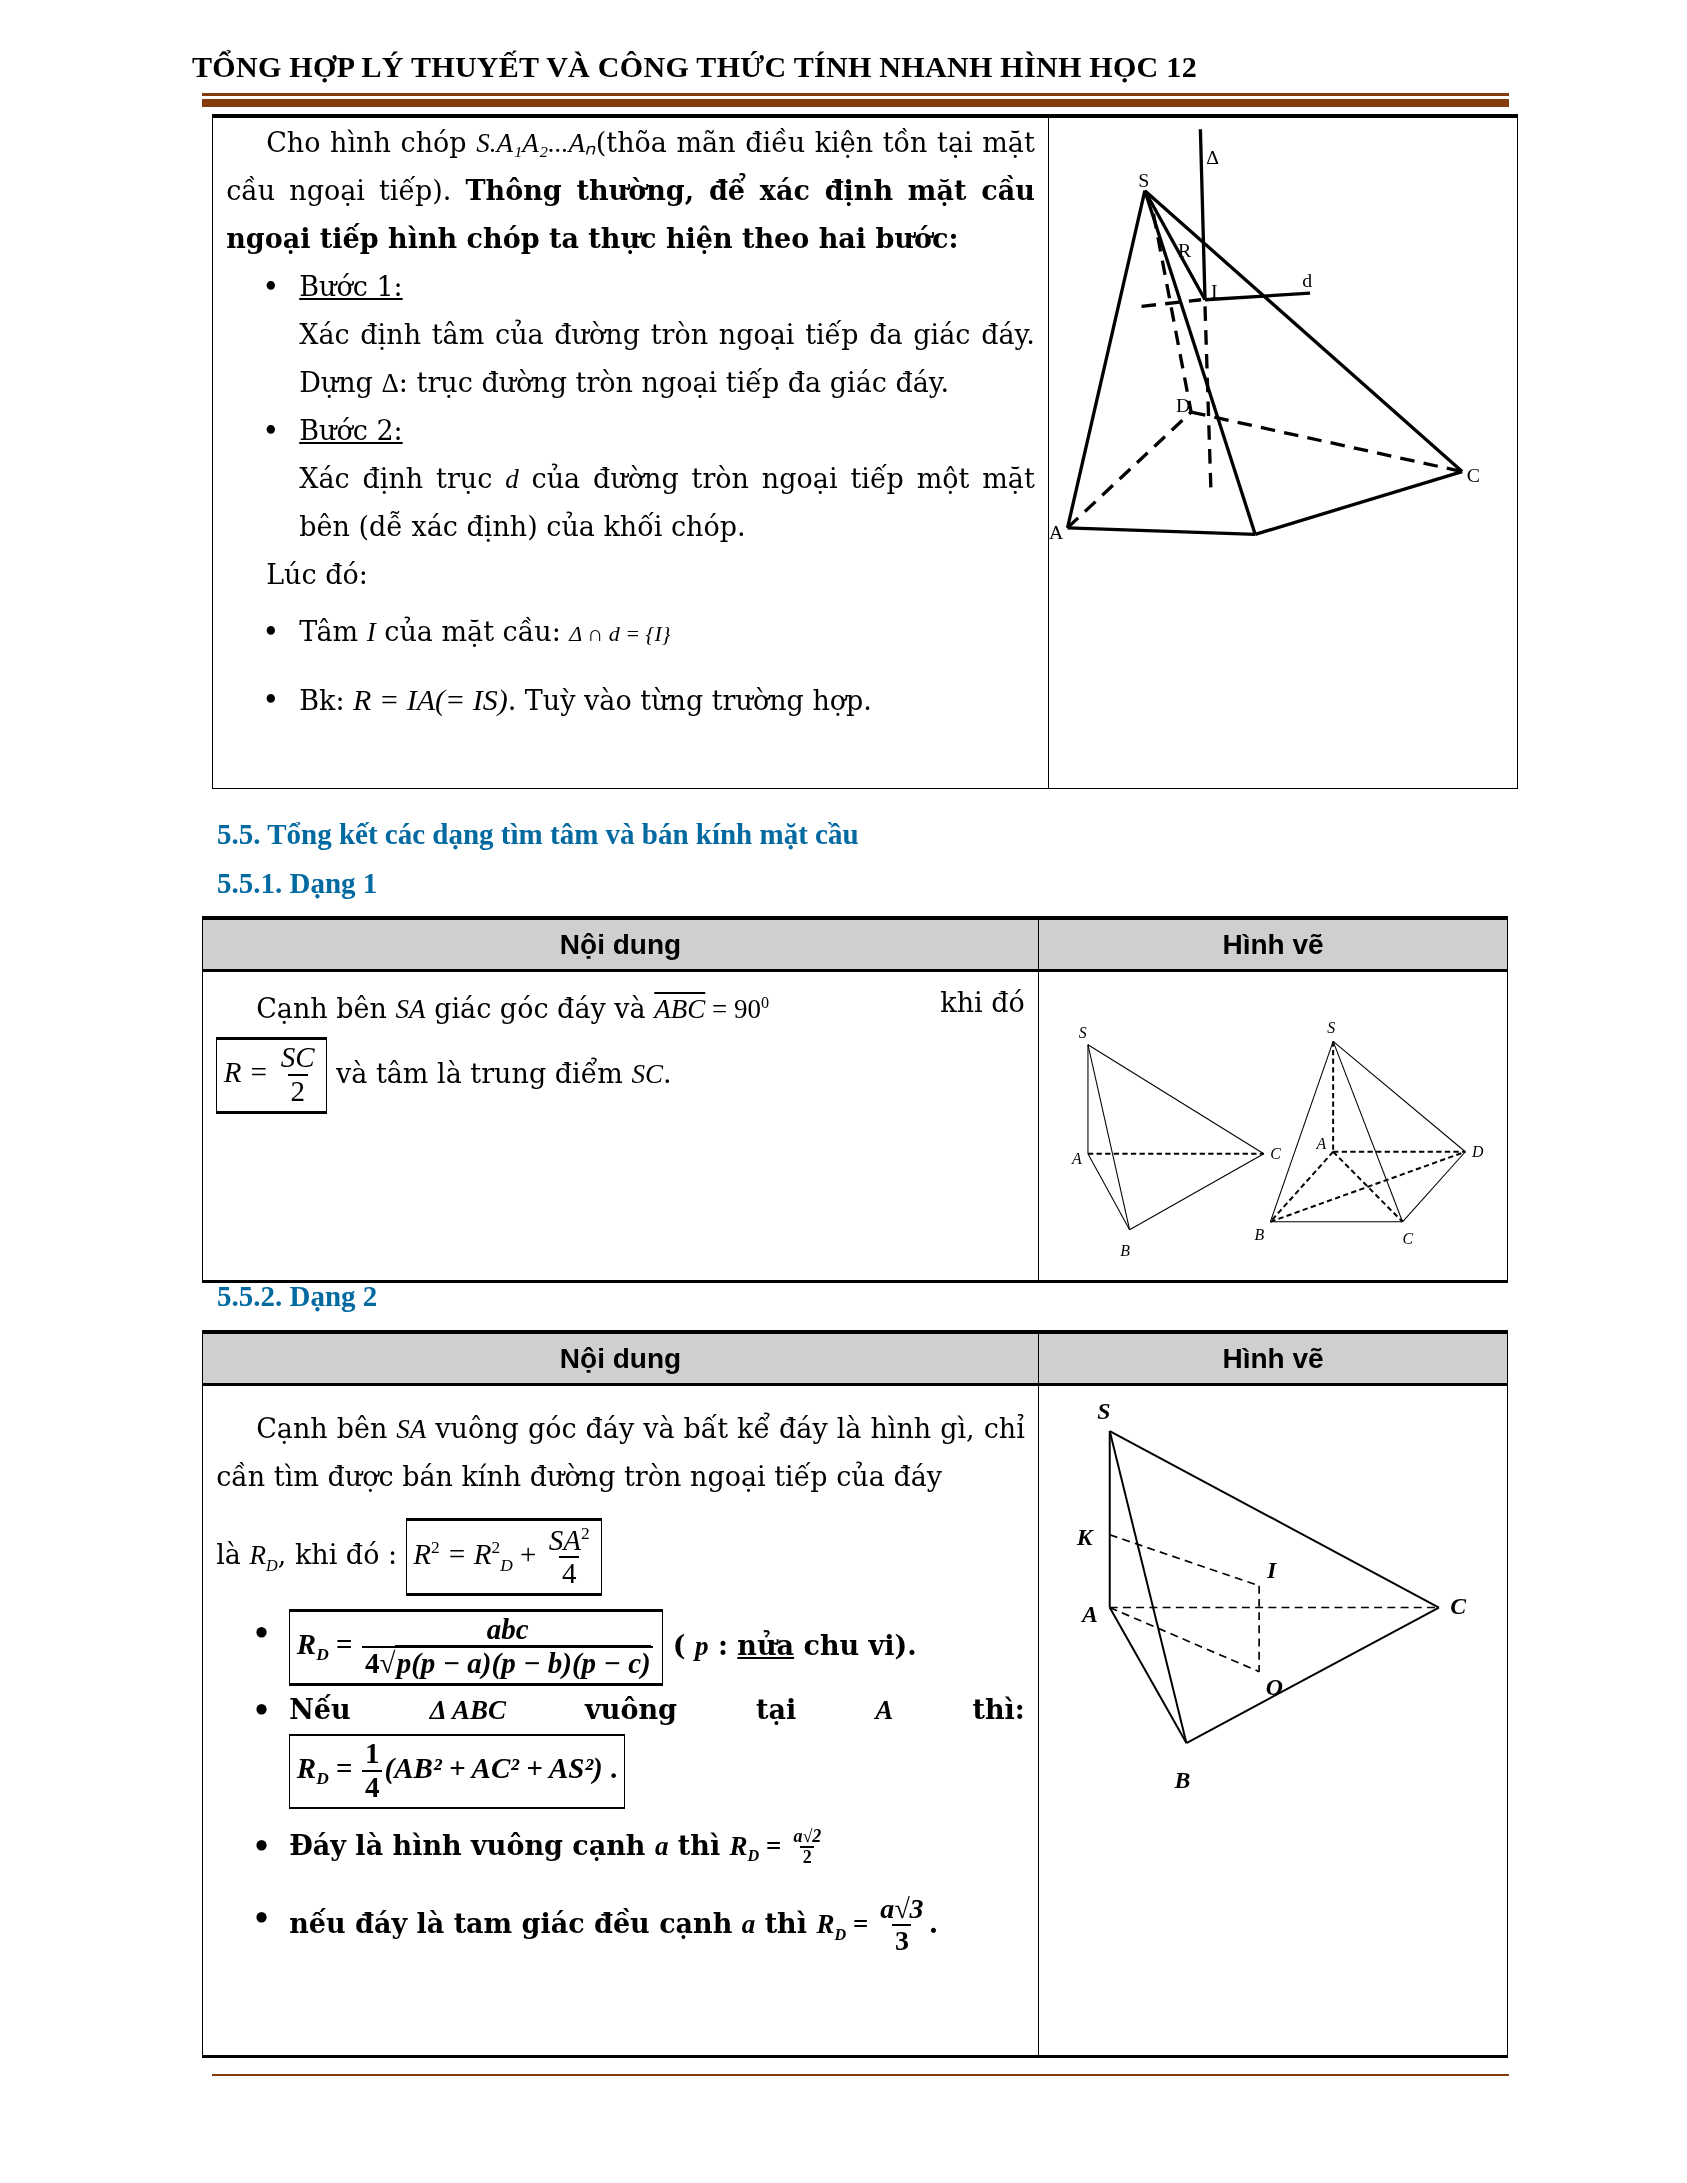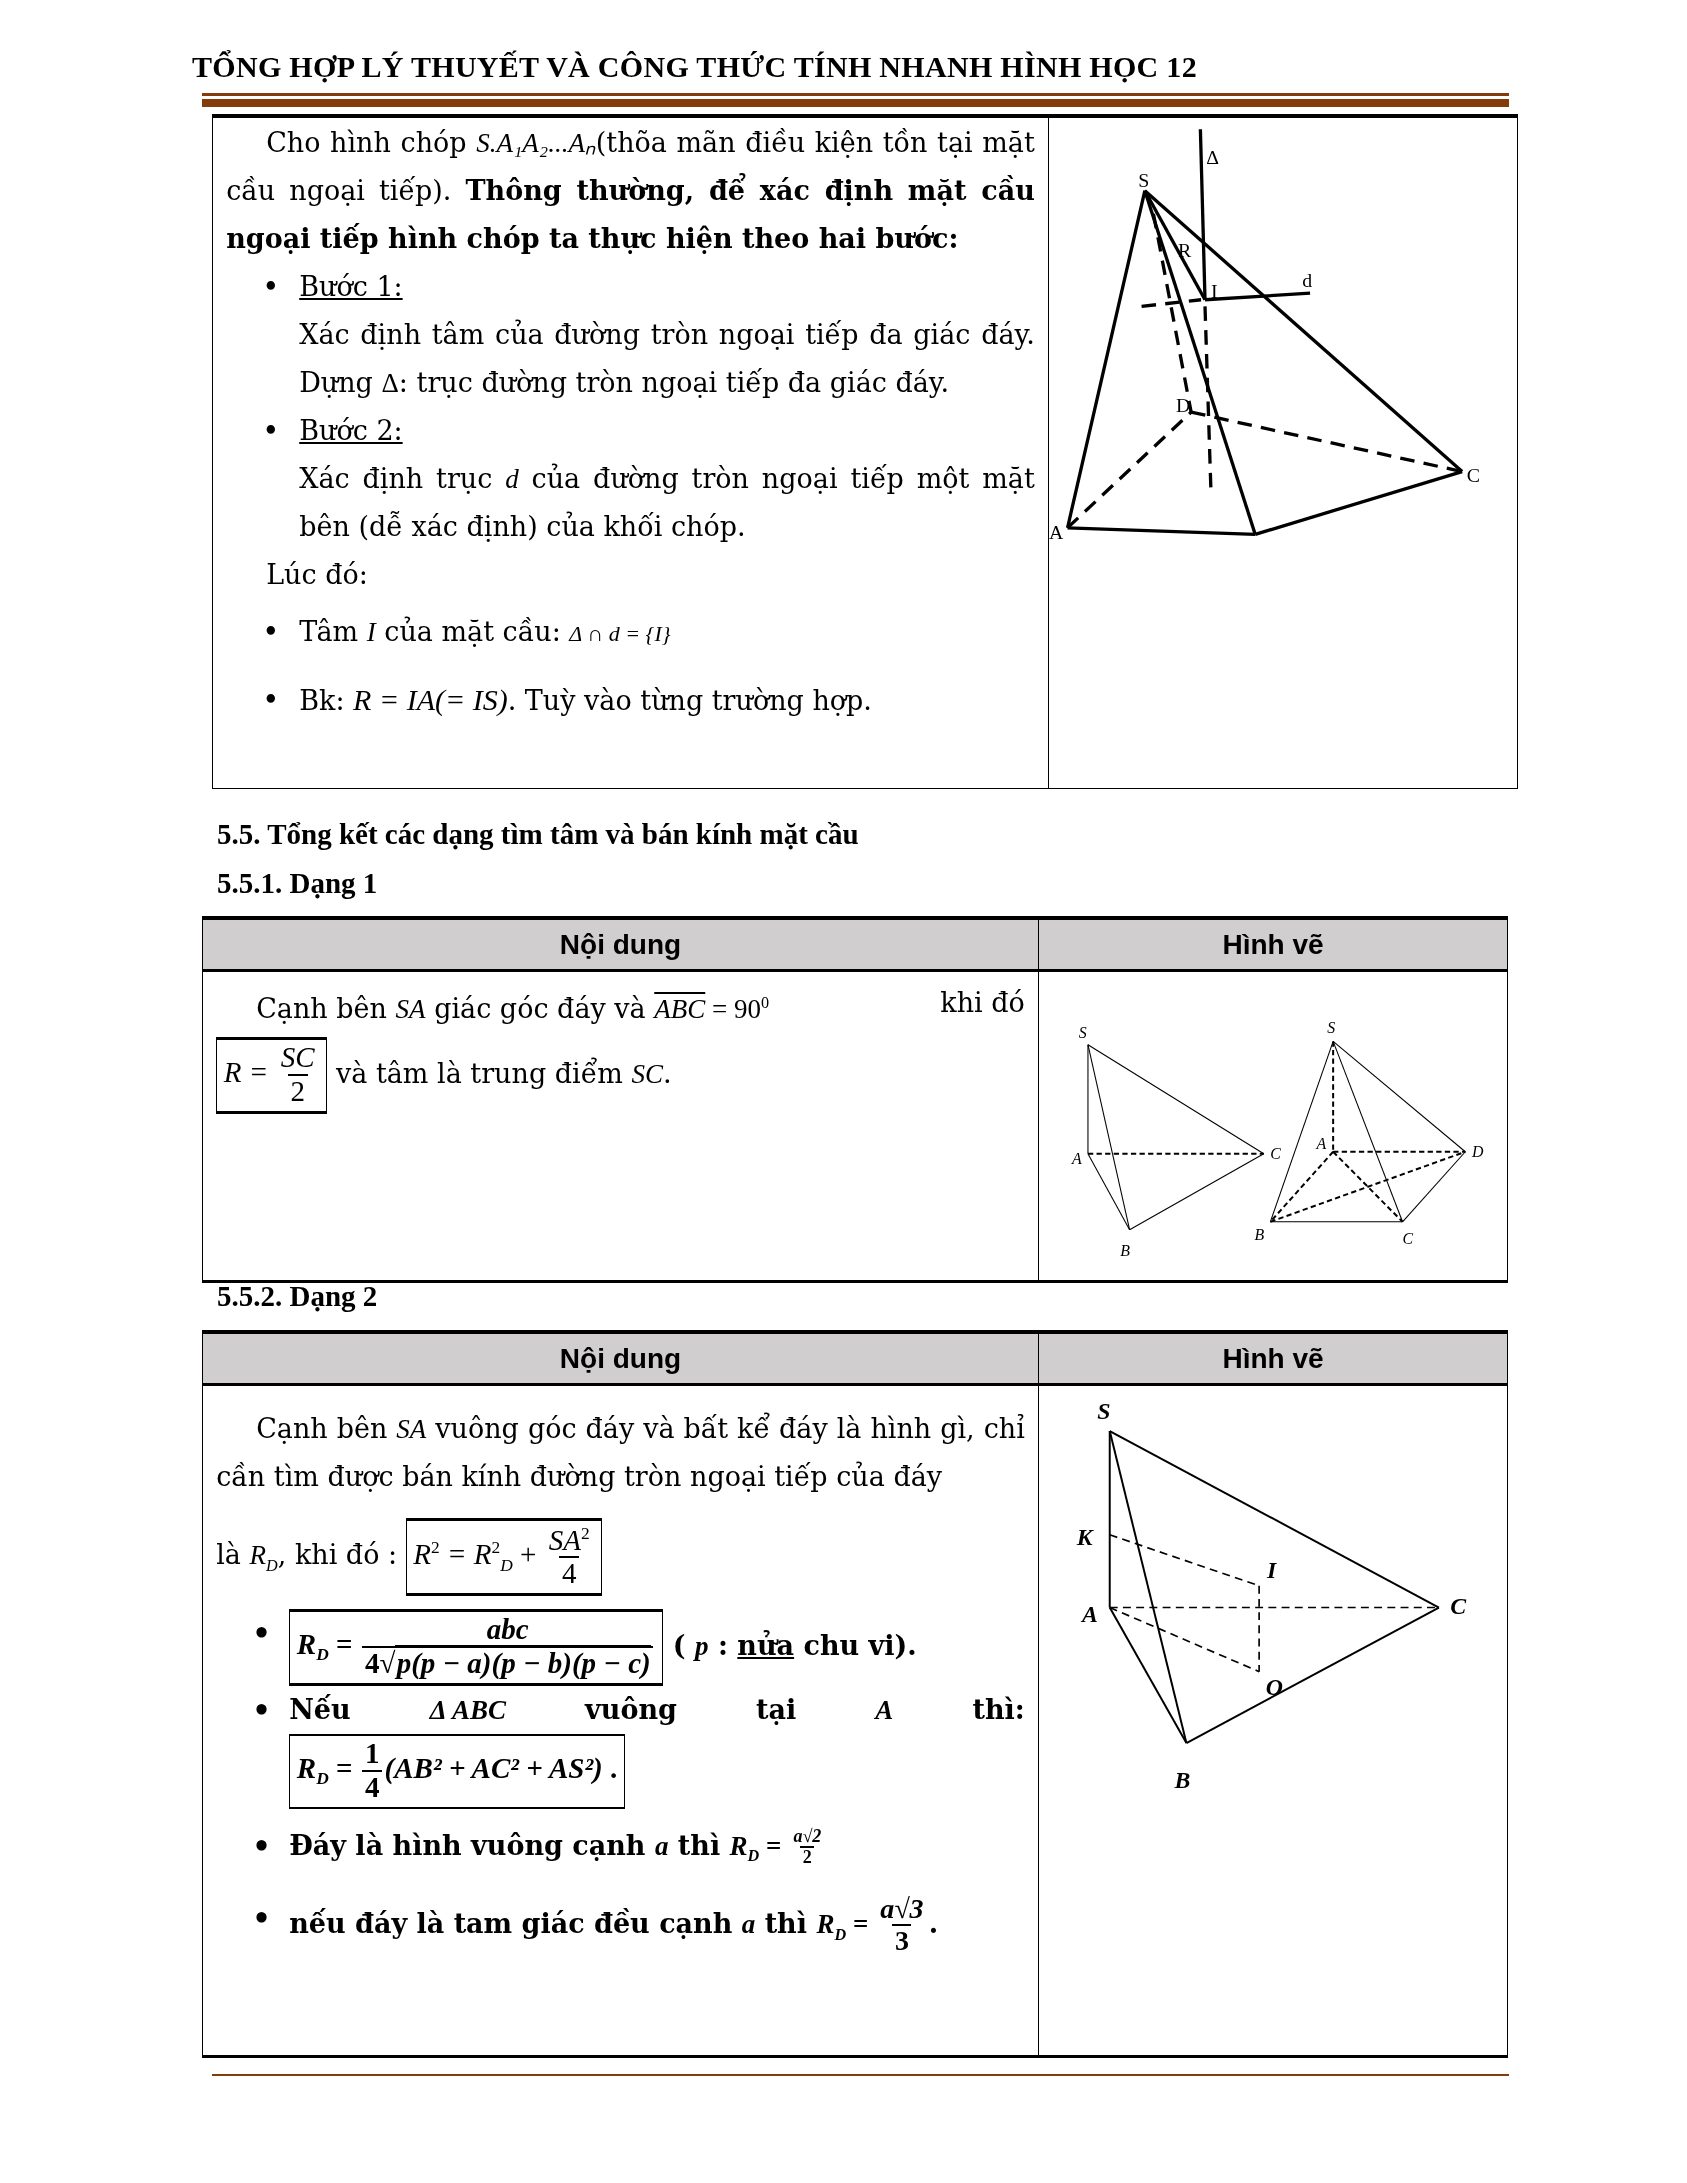--- a/index.html
+++ b/index.html
@@ -22,21 +22,21 @@
   .ind { text-indent:40px; }
   .b { font-weight:bold; }
   .u { text-decoration:underline; }
   .m { font-family:"Liberation Serif",serif; font-style:italic; }
   .mu { font-family:"Liberation Serif",serif; }
   ul.bl { list-style:none; margin:0; padding:0 0 0 73px; }
   ul.bl li { position:relative; }
   ul.bl li::before { content:"•"; position:absolute; left:-37px; top:0; font-size:29px; }
   .sub { padding-left:73px; }
 
-  .h2 { position:absolute; left:217px; font-family:"Liberation Serif",serif; font-weight:bold; font-size:29px; color:#000000; }
+  .h2 { position:absolute; left:217px; font-family:"Liberation Serif",serif; font-weight:bold; font-size:29px; color:#0369a1; }
 
   .fbox { display:inline-block; border:1.3px solid #000; border-top:3.3px solid #000; border-bottom:3.3px solid #000; padding:2.6px 6.6px; vertical-align:middle; font-family:"Liberation Serif",serif; font-size:29px; line-height:1.1; }
   .frac { display:inline-flex; flex-direction:column; align-items:center; vertical-align:middle; margin:0 2.6px; }
   .frac .n { padding:0 2.6px; }
   .frac .d { border-top:2.6px solid #000; padding:0 2.6px; }
   .sq { border-top:2px solid #000; padding-left:1.3px; }
   sup, sub { font-size:0.6em; }
 
   svg text { font-family:"Liberation Serif",serif; }
 </style>

